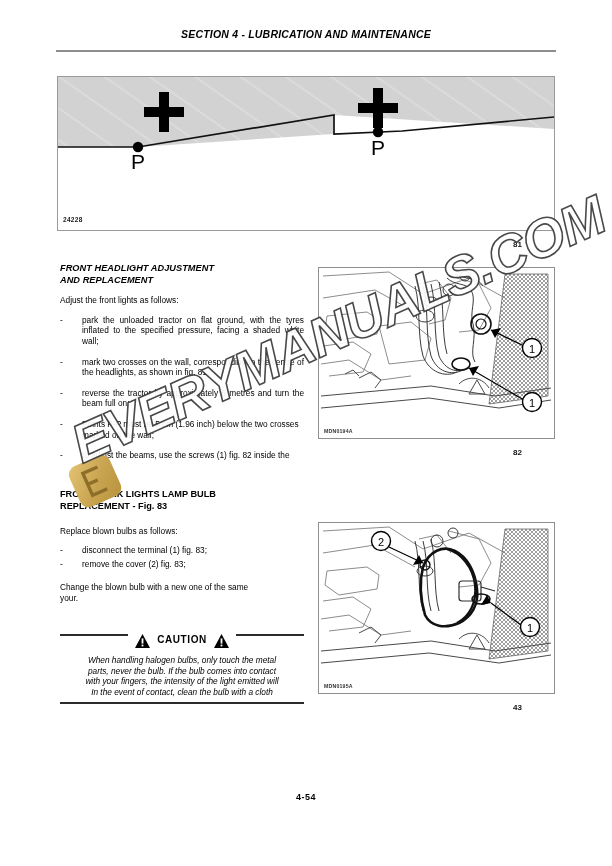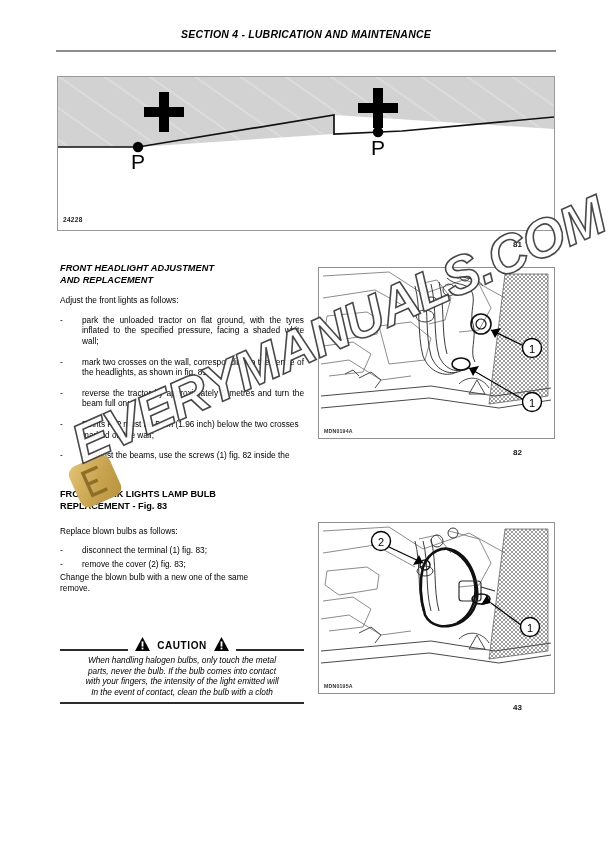--- a/index.html
+++ b/index.html
@@ -136,21 +136,21 @@
   .caution {
     position: absolute;
     left: 60px;
     top: 634px;
     width: 244px;
   }
   .caution-head {
     position: relative;
     height: 17px;
     display: flex;
-    align-items: flex-end;
+    align-items: flex-start;
     justify-content: center;
     gap: 7px;
   }
   .caution-rule {
     flex: 1 1 auto;
     height: 2px;
     background: #2b2b2b;
   }
   .caution-title {
     font-size: 10px;
@@ -325,23 +325,23 @@
       <li class="bullet-tight">
         <span class="dash">-</span>
         <span>disconnect the terminal (1) fig. 83;</span>
       </li>
       <li class="bullet-tight">
         <span class="dash">-</span>
         <span>remove the cover (2) fig. 83;</span>
       </li>
     </ul>
 
-    <p class="para" style="margin-top:3px">
+    <p class="para" style="margin-top:13px">
       <span>Change the blown bulb with a new one of the same</span><br>
-      <span>remove.</span>
+      <span>your.</span>
     </p>
   </div>
 
   <div class="caution">
     <div class="caution-head">
       <span class="caution-rule"></span>
       <svg class="tri" width="15" height="14" viewBox="0 0 15 14">
         <polygon points="7.5,0 15,14 0,14" fill="#000000"></polygon>
         <rect x="6.6" y="4.4" width="1.8" height="5.2" fill="#ffffff"></rect>
         <rect x="6.6" y="10.6" width="1.8" height="1.8" fill="#ffffff"></rect>
@@ -499,20 +499,21 @@
       </g>
       <g>
         <circle cx="211" cy="104" r="9.5" fill="#ffffff" stroke="#000" stroke-width="1.4"></circle>
         <text x="211" y="108.5" font-family="Liberation Sans, sans-serif" font-size="11" text-anchor="middle" fill="#000">1</text>
       </g>
     </svg>
   </div>
   <div class="photo-code code-83">MDN0195A</div>
   <div class="fig-num fig-num-83">43</div>
 
+  <div class="footer">4-54</div>
 
   <div class="watermark">
     <div class="wm-badge">
       <svg width="44" height="44" viewBox="0 0 44 44">
         <path d="M30,10 L14,10 L14,34 L30,34 M14,22 L25,22" fill="none" stroke="#8d6f2a" stroke-width="3.4" stroke-linecap="butt"></path>
       </svg>
     </div>
     <div class="wm-text">EVERYMANUALS.COM</div>
   </div>
 

